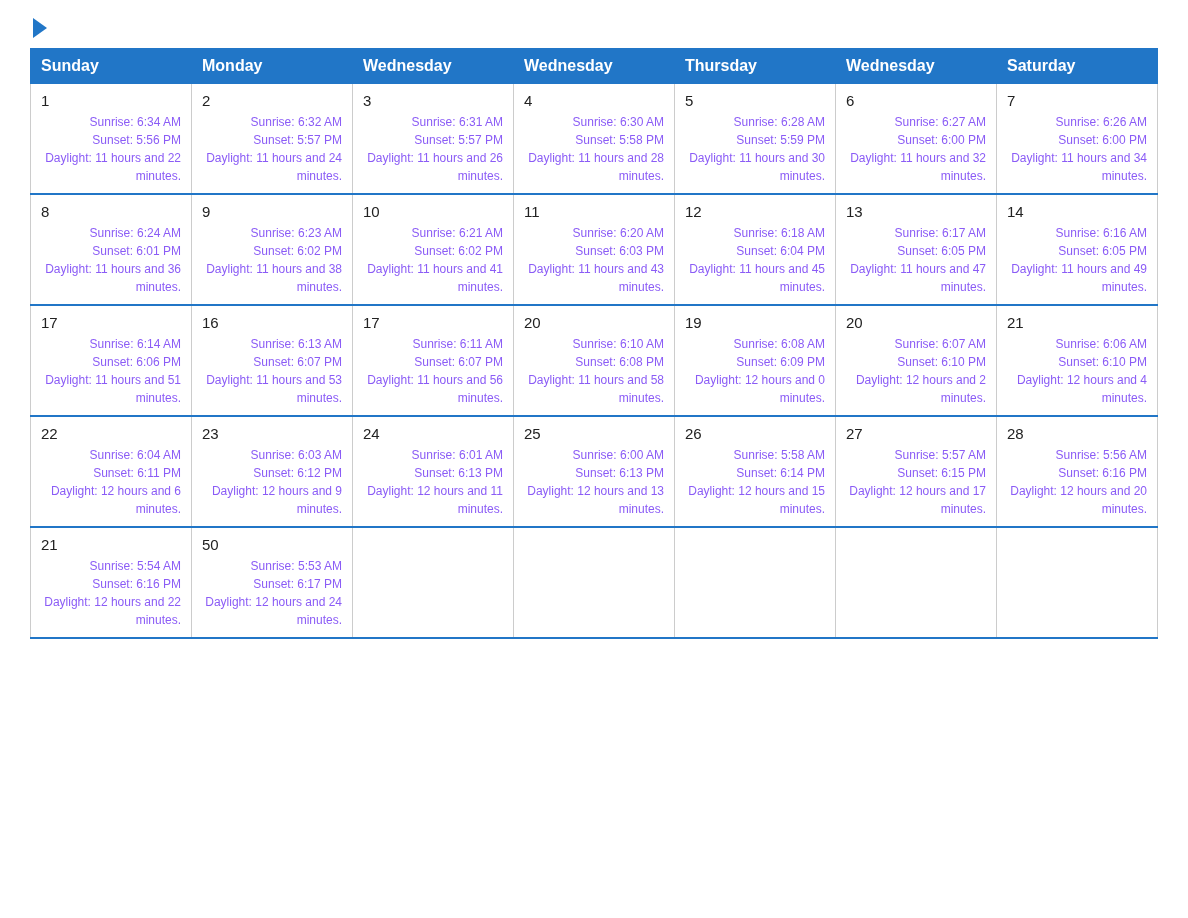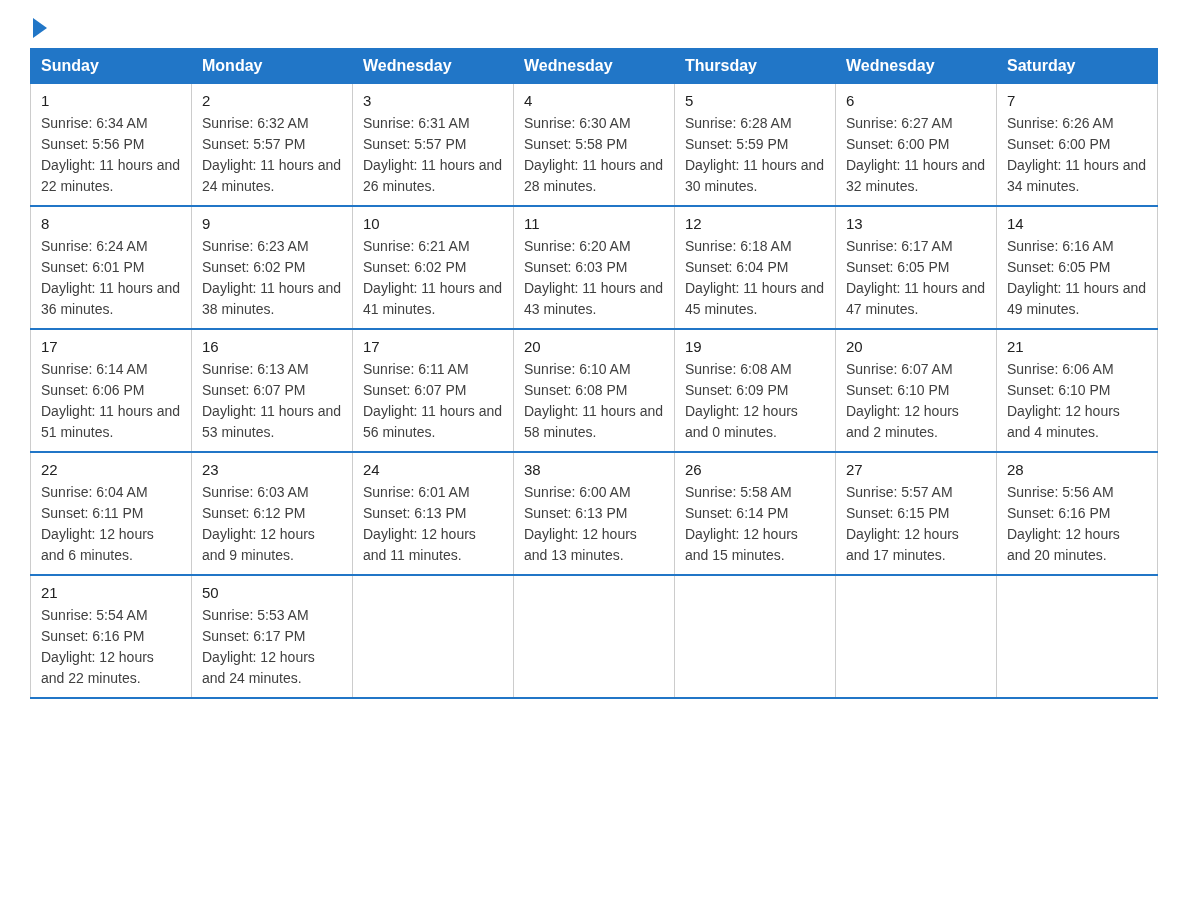--- a/index.html
+++ b/index.html
@@ -74,23 +74,24 @@
       border-bottom: 2px solid #2176c7;
     }
     .day-number {
       font-size: 15px;
       font-weight: normal;
       color: #222;
       display: block;
       margin-bottom: 4px;
     }
     .day-info {
-      font-size: 14px;
+      font-size: 12px;
       line-height: 1.5;
-      color: #404040;
+      color: #8b5cf6;
+      text-align: right;
     }
     .empty-cell {
       background: #ffffff;
     }
     .logo-gen {
       font-size: 23px;
       font-weight: bold;
       color: #333;
     }
     .logo-blue-text {
@@ -229,21 +230,21 @@
         </td>
         <td>
           <span class="day-number">23</span>
           <div class="day-info">Sunrise: 6:03 AM<br>Sunset: 6:12 PM<br>Daylight: 12 hours and 9 minutes.</div>
         </td>
         <td>
           <span class="day-number">24</span>
           <div class="day-info">Sunrise: 6:01 AM<br>Sunset: 6:13 PM<br>Daylight: 12 hours and 11 minutes.</div>
         </td>
         <td>
-          <span class="day-number">38</span>
+          <span class="day-number">25</span>
           <div class="day-info">Sunrise: 6:00 AM<br>Sunset: 6:13 PM<br>Daylight: 12 hours and 13 minutes.</div>
         </td>
         <td>
           <span class="day-number">26</span>
           <div class="day-info">Sunrise: 5:58 AM<br>Sunset: 6:14 PM<br>Daylight: 12 hours and 15 minutes.</div>
         </td>
         <td>
           <span class="day-number">27</span>
           <div class="day-info">Sunrise: 5:57 AM<br>Sunset: 6:15 PM<br>Daylight: 12 hours and 17 minutes.</div>
         </td>

